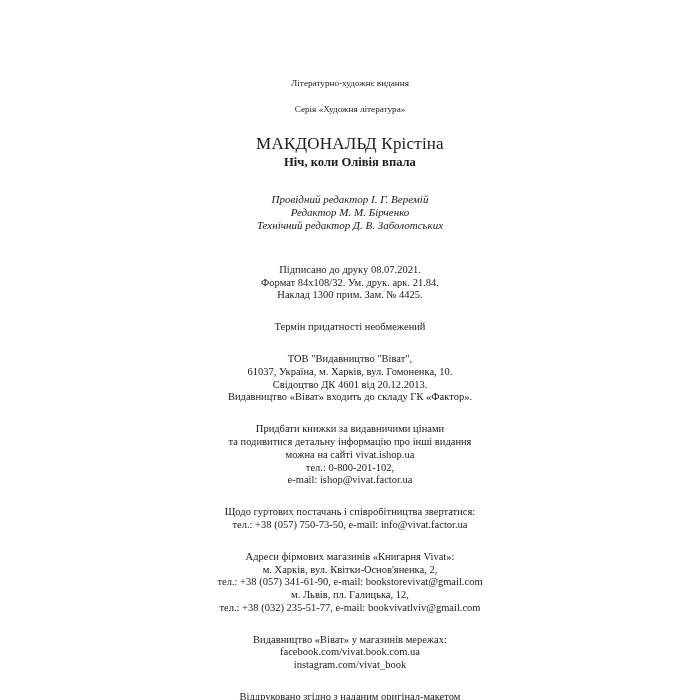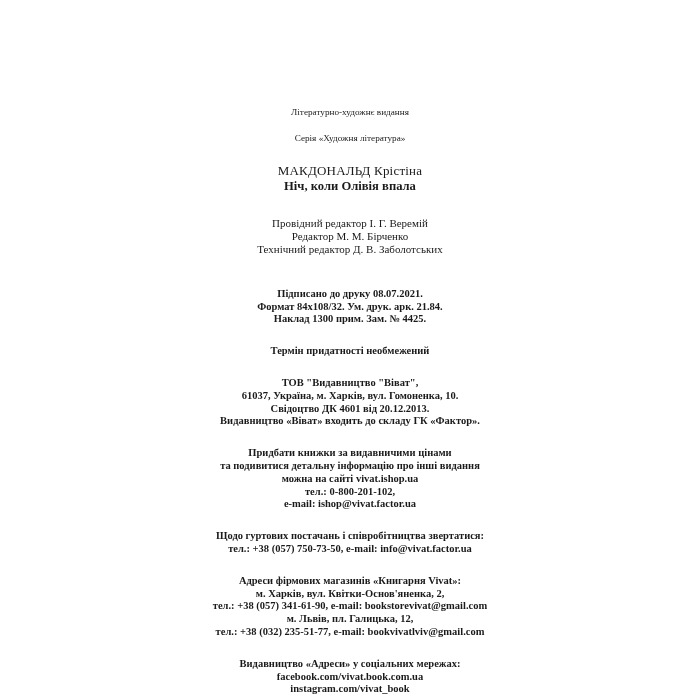--- a/index.html
+++ b/index.html
@@ -13,39 +13,38 @@
     font-family: "Liberation Serif", serif;
     color: #1a1a1a;
     overflow: hidden;
   }
   .page {
     width: 700px;
     height: 580px;
     box-sizing: border-box;
     padding: 78px 120px 8px 120px;
     text-align: center;
-    margin-top: 29px;
   }
   .block {
     text-align: center;
   }
   .line {
     display: block;
     line-height: 1.22;
   }
   .sz-9 { font-size: 9.2px; }
-  .sz-105 { font-size: 10.5px; font-weight: bold; }
-  .sz-11 { font-size: 11px; }
-  .bold { font-weight: bold; }
+  .sz-105 { font-size: 10.5px; }
+  .sz-11 { font-size: 11px; font-style: italic; }
+  .bold { font-weight: normal; }
   .gap-sm { height: 9px; }
   .gap-md { height: 15px; }
   .gap-lg { height: 19px; }
   .gap-xl { height: 22px; }
   .imprint-title {
-    font-size: 13px;
+    font-size: 17px;
     letter-spacing: 0.2px;
   }
   .book-title {
     font-size: 12.6px;
     font-weight: bold;
   }
 </style>
 </head>
 <body>
 
@@ -123,21 +122,21 @@
     <span class="line sz-105">Адреси фірмових магазинів «Книгарня Vivat»:</span>
     <span class="line sz-105">м. Харків, вул. Квітки-Основ'яненка, 2,</span>
     <span class="line sz-105">тел.: +38 (057) 341-61-90, e-mail: bookstorevivat@gmail.com</span>
     <span class="line sz-105">м. Львів, пл. Галицька, 12,</span>
     <span class="line sz-105">тел.: +38 (032) 235-51-77, e-mail: bookvivatlviv@gmail.com</span>
   </div>
 
   <div class="gap-lg"></div>
 
   <div class="block">
-    <span class="line sz-105">Видавництво «Адреси» у соціальних мережах:</span>
+    <span class="line sz-105">Видавництво «Віват» у магазинів мережах:</span>
     <span class="line sz-105">facebook.com/vivat.book.com.ua</span>
     <span class="line sz-105">instagram.com/vivat_book</span>
   </div>
 
   <div class="gap-lg"></div>
 
   <div class="block">
     <span class="line sz-105">Віддруковано згідно з наданим оригінал-макетом</span>
 
   </div>

